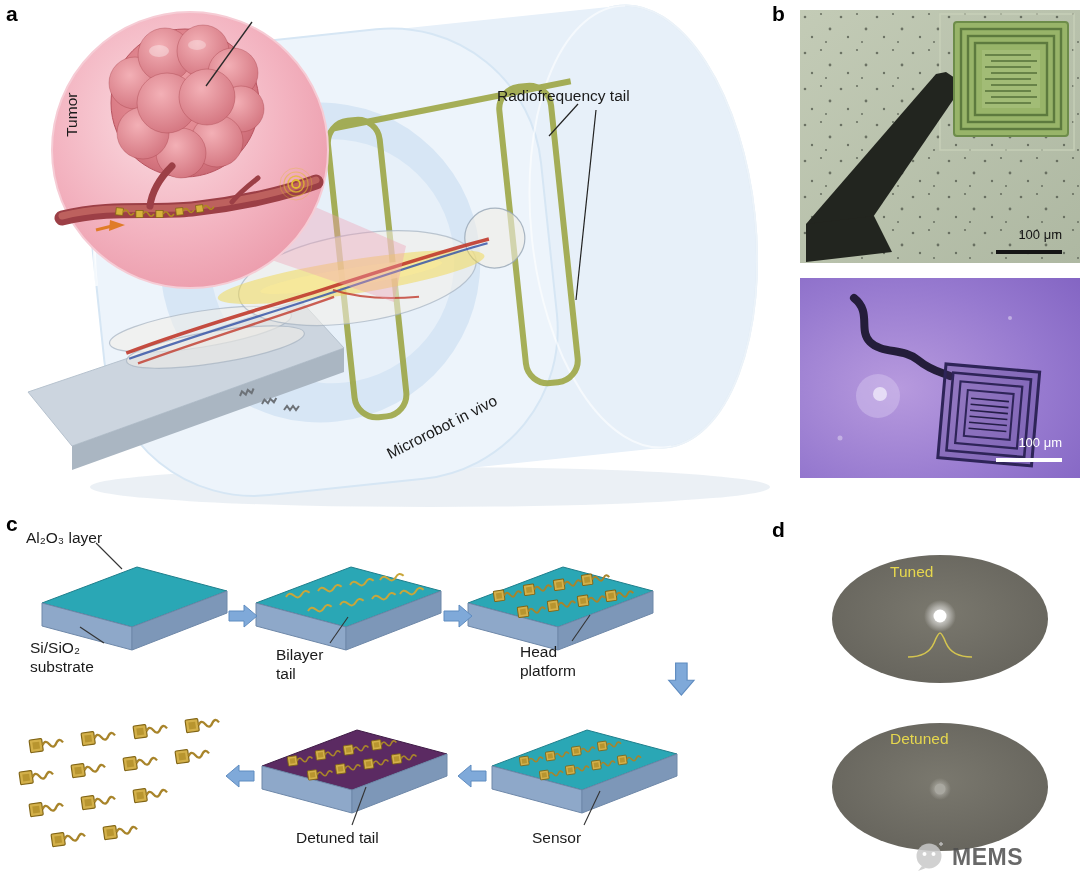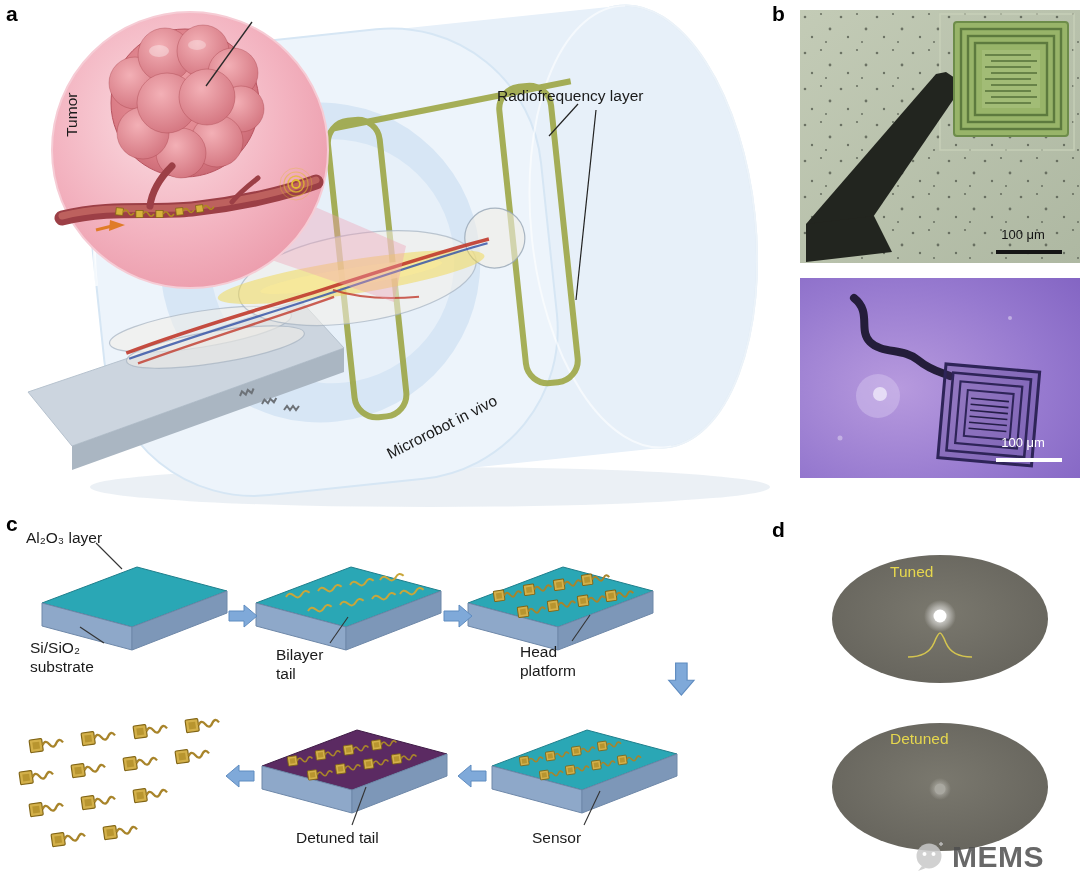--- a/index.html
+++ b/index.html
@@ -2,21 +2,21 @@
 <html><head>
 <meta charset="utf-8">
 <style>
   html,body{margin:0;padding:0;background:#ffffff;}
   .canvas{position:relative;width:1080px;height:894px;background:#ffffff;overflow:hidden;
           font-family:"Liberation Sans",sans-serif;color:#1a1a1a;}
   .abs{position:absolute;}
   .panel-letter{position:absolute;font-weight:bold;font-size:21px;color:#000;}
   .lbl{position:absolute;font-size:15.5px;line-height:1.25;color:#1a1a1a;}
   .center{white-space:pre-line;}
-  .right{text-align:center;}
+  .right{text-align:right;}
   .scale-text{font-size:13px;}
 </style>
 </head>
 <body>
 
 <div class="canvas">
 
   <svg class="abs" style="left:0;top:0" width="770" height="515" viewBox="0 0 770 515">
     <defs>
       <radialGradient id="insetGrad" cx="42%" cy="38%" r="78%">
@@ -130,21 +130,21 @@
     </g>
 
     <g stroke="#222" stroke-width="1.2">
       <line x1="578" y1="104" x2="549" y2="136"></line>
       <line x1="596" y1="110" x2="576" y2="300"></line>
     </g>
   </svg>
 
   <div class="panel-letter" style="left:6px;top:2px">a</div>
   <div class="lbl" style="left:37px;top:105px;width:70px;text-align:center;transform:rotate(-90deg)">Tumor</div>
-  <div class="lbl" style="left:497px;top:86px;width:170px">Radiofrequency layer</div>
+  <div class="lbl" style="left:497px;top:86px;width:170px">Radiofrequency tail</div>
   <div class="lbl" style="left:378px;top:404px;width:180px;transform:rotate(-27deg)">Microrobot in vivo</div>
 
   <div class="panel-letter" style="left:772px;top:2px">b</div>
 
   <div class="abs" style="left:800px;top:10px;width:280px;height:253px">
     <svg width="280" height="253" viewBox="0 0 280 253">
       <defs>
         <pattern id="spk" width="36" height="36" patternUnits="userSpaceOnUse">
           <circle cx="5" cy="7" r="1.3" fill="#50564a"></circle>
           <circle cx="21" cy="4" r="1.1" fill="#50564a"></circle>
@@ -374,16 +374,16 @@
   <div class="lbl center" style="left:890px;top:729px;width:100px;color:#e6d74e">Detuned</div>
 
   <div class="abs" style="left:912px;top:840px;display:flex;align-items:center;gap:6px;opacity:0.85">
     <svg width="34" height="34" viewBox="0 0 34 34">
       <circle cx="17" cy="16" r="12.5" fill="#c9c9c9"></circle>
       <circle cx="12.5" cy="14" r="2" fill="#ffffff"></circle>
       <circle cx="21.5" cy="14" r="2" fill="#ffffff"></circle>
       <path d="M10,26 L6,31 L14,28 Z" fill="#c9c9c9"></path>
       <path d="M27,4 h4 M29,2 v4" stroke="#c9c9c9" stroke-width="1.4"></path>
     </svg>
-    <span style="font-size:30px;font-weight:bold;color:#4e4e4e;letter-spacing:0.5px">MEMS</span>
+    <span style="font-size:23px;font-weight:bold;color:#4e4e4e;letter-spacing:0.5px">MEMS</span>
   </div>
 
 </div>
 
 </body></html>

